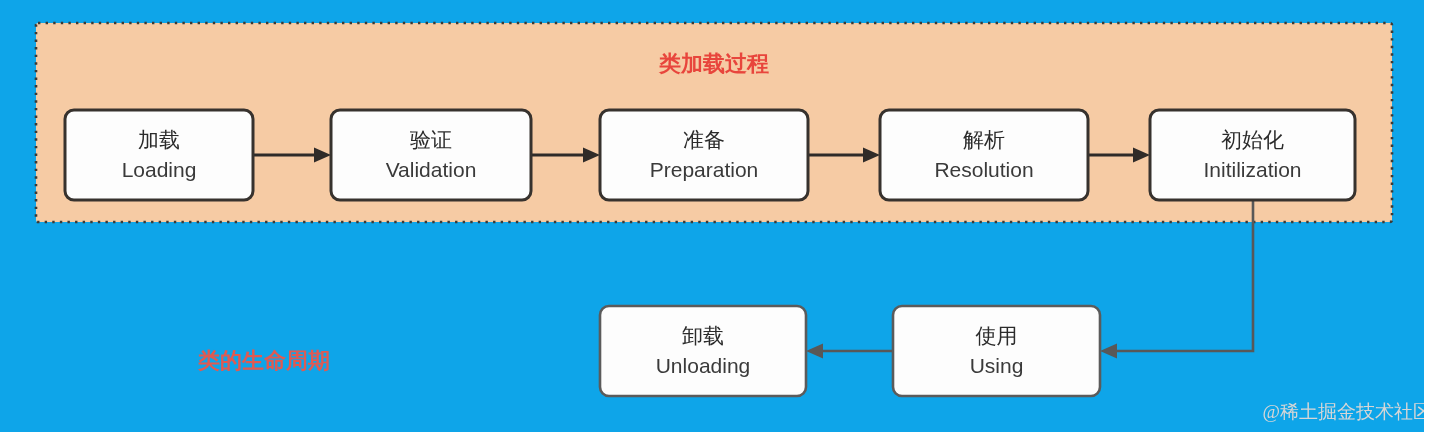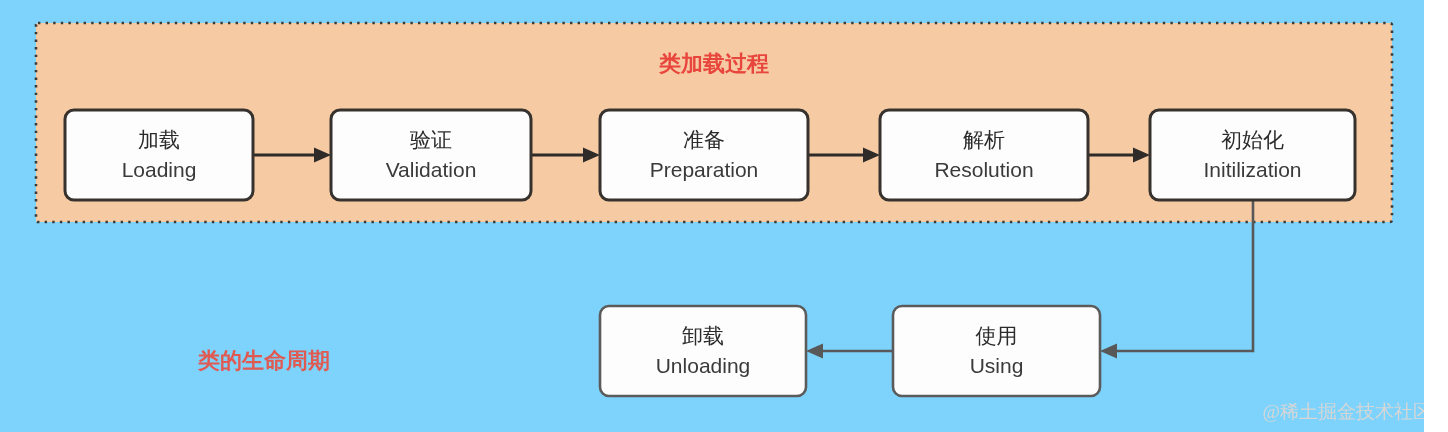--- a/index.html
+++ b/index.html
@@ -7,21 +7,21 @@
     padding: 0;
     background: #ffffff;
   }
   body {
     font-family: "Liberation Sans", "DejaVu Sans", sans-serif;
   }
   #stage {
     position: relative;
     width: 1424px;
     height: 432px;
-    background: #7dd3fc;
+    background: #0ea5e9;
     overflow: hidden;
   }
   svg.diagram {
     position: absolute;
     left: 0;
     top: 0;
     width: 1448px;
     height: 432px;
     display: block;
   }

